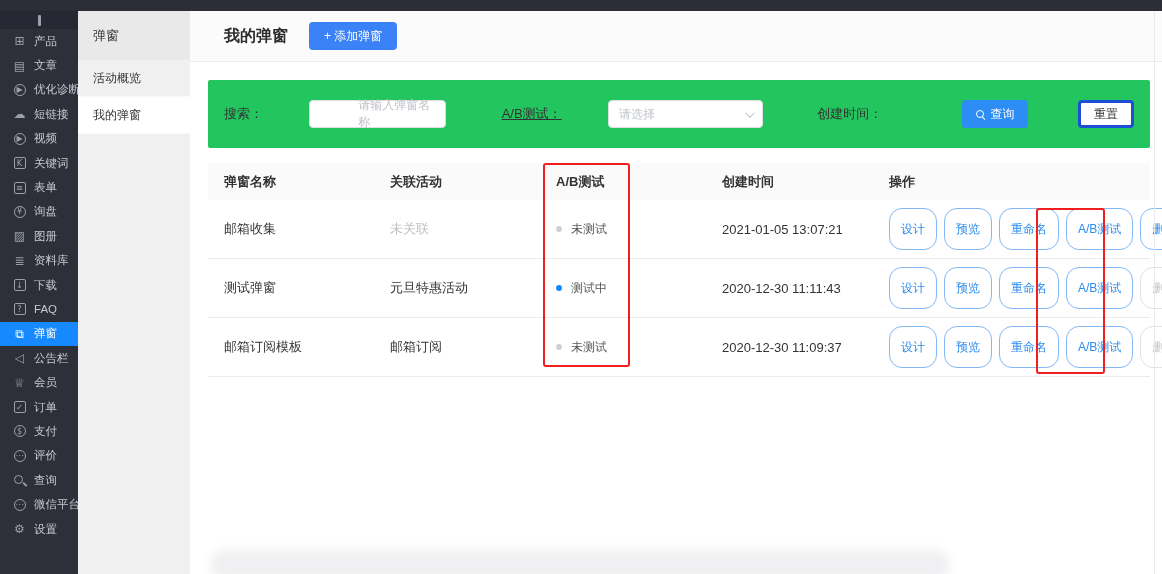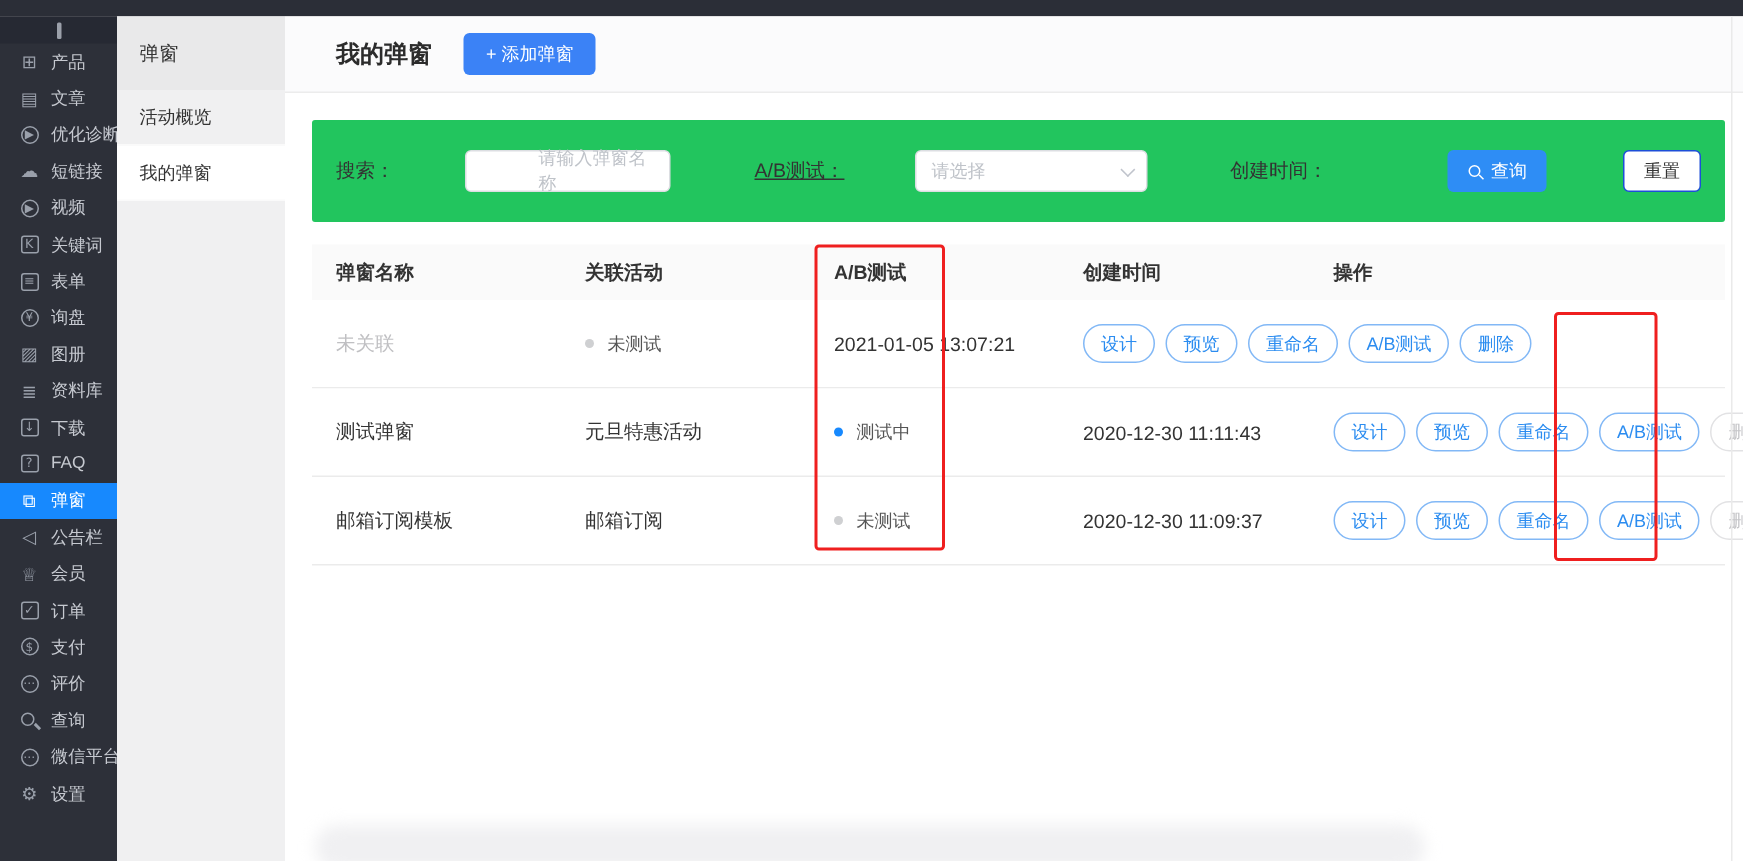--- a/index.html
+++ b/index.html
@@ -43,35 +43,35 @@
   .search-input{width:137px;padding-left:48px;}
   .ab-select{width:155px;justify-content:space-between;margin-right:14px;}
   .chev{width:7px;height:7px;border-right:1.4px solid #c0c4cc;border-bottom:1.4px solid #c0c4cc;transform:rotate(45deg) translateY(-2px);}
   .date-range{width:280px;justify-content:space-between;}
   .cal{width:11px;height:10px;border:1px solid #c5c8ce;border-top-width:3px;border-radius:2px;flex:none;}
   .to-lab{color:#333;font-weight:bold;}
   .query-btn{margin-left:33px;height:28px;padding:0 13px;background:#2e8df5;border:none;border-radius:4px;color:#fff;font-size:12px;display:flex;align-items:center;gap:5px;cursor:pointer;}
   .q-mag{position:relative;width:11px;height:11px;display:inline-block;}
   .q-mag::before{content:"";position:absolute;left:1px;top:1px;width:6px;height:6px;border:1.3px solid #fff;border-radius:50%;}
   .q-mag::after{content:"";position:absolute;right:1px;bottom:0;width:1.4px;height:4px;background:#fff;transform:rotate(-45deg);}
-  .reset-btn{margin-left:10px;height:28px;padding:0 13px;background:#fff;border:1px solid #1d4ed8;border-radius:4px;color:#333;font-size:12px;cursor:pointer;}
+  .reset-btn{margin-left:10px;height:28px;padding:0 13px;background:#fff;border:3px solid #1d4ed8;border-radius:4px;color:#333;font-size:12px;cursor:pointer;}
 
   
   .table{position:absolute;left:18px;top:152px;width:942px;}
   .grid{display:grid;grid-template-columns:166px 166px 166px 167px 1fr;align-items:center;}
   .thead{height:37px;background:#fafafa;font-size:13px;font-weight:bold;color:#333;}
   .thead > div, .trow > div{padding-left:16px;}
   .trow{height:59px;border-bottom:1px solid #ebebeb;font-size:13px;color:#333;background:#fff;}
   .muted{color:#c0c0c3;}
   .status{display:flex;align-items:center;font-size:12px;color:#555;}
   .dot{width:6px;height:6px;border-radius:50%;margin-right:9px;flex:none;}
   .dot.g{background:#cfd0d2;}
   .dot.b{background:#1789fe;}
   .acts{display:flex;gap:7px;align-items:center;}
-  .abtn{height:26px;padding:0 11px;background:#fff;border:1px solid #82b8f6;border-radius:13px;color:#2b8cf0;font-size:12px;cursor:pointer;white-space:nowrap;}
+  .abtn{height:42px;padding:0 11px;background:#fff;border:1px solid #82b8f6;border-radius:13px;color:#2b8cf0;font-size:12px;cursor:pointer;white-space:nowrap;}
   .abtn.dis{border-color:#e2e2e4;color:#c6c6c9;cursor:default;}
 
   
   .redrect{position:absolute;border:2px solid #ef1f1f;border-radius:3px;pointer-events:none;}
   .red1{left:543px;top:163px;width:87px;height:204px;}
   .red2{left:1036px;top:208px;width:69px;height:166px;}
 
   
   .bottom-strip{position:absolute;left:20px;top:539px;width:740px;height:30px;background:#f0f0f2;border-radius:16px;filter:blur(5px);}
   .scroll-line{position:absolute;left:1154px;top:11px;width:1px;height:563px;background:#eaeaea;}
@@ -213,20 +213,21 @@
     <div class="table">
       <div class="grid thead">
         <div>弹窗名称</div>
         <div>关联活动</div>
         <div>A/B测试</div>
         <div>创建时间</div>
         <div>操作</div>
       </div>
 
       <div class="grid trow">
+        <div>邮箱收集</div>
         <div class="muted">未关联</div>
         <div class="status">
             <span class="dot g"></span>
             <span>未测试</span>
           </div>
         <div>2021-01-05 13:07:21</div>
         <div class="acts">
           <button class="abtn">设计</button>
           <button class="abtn">预览</button>
           <button class="abtn">重命名</button>

